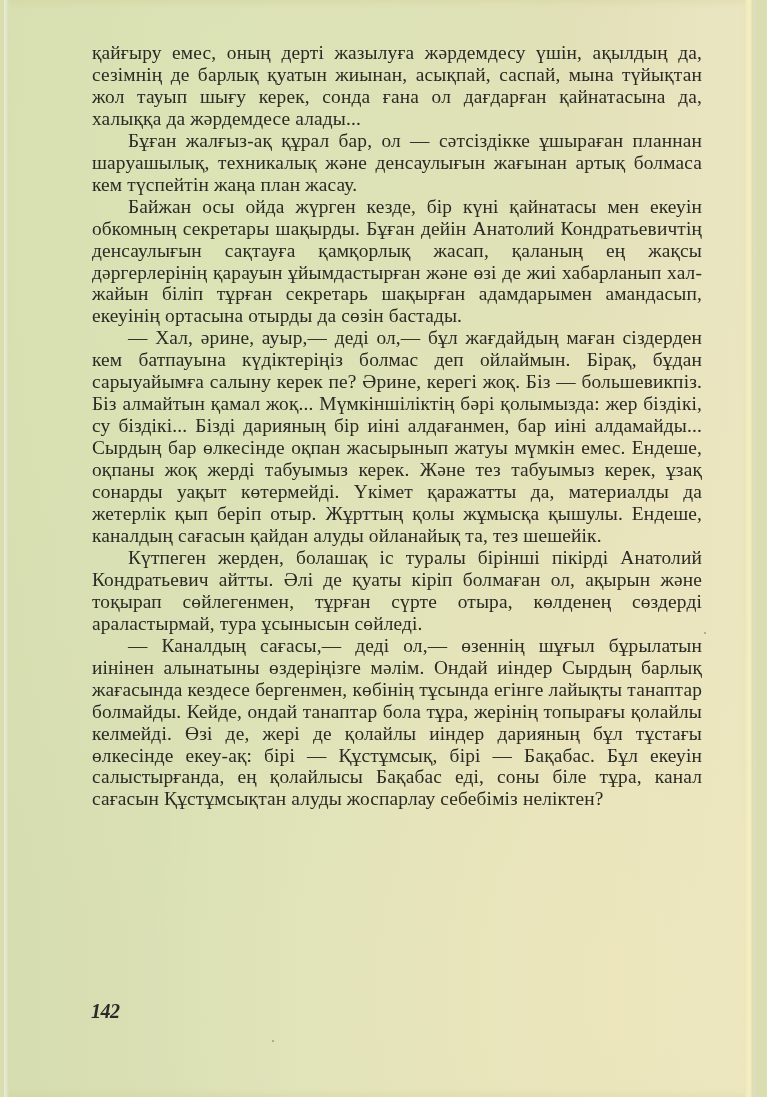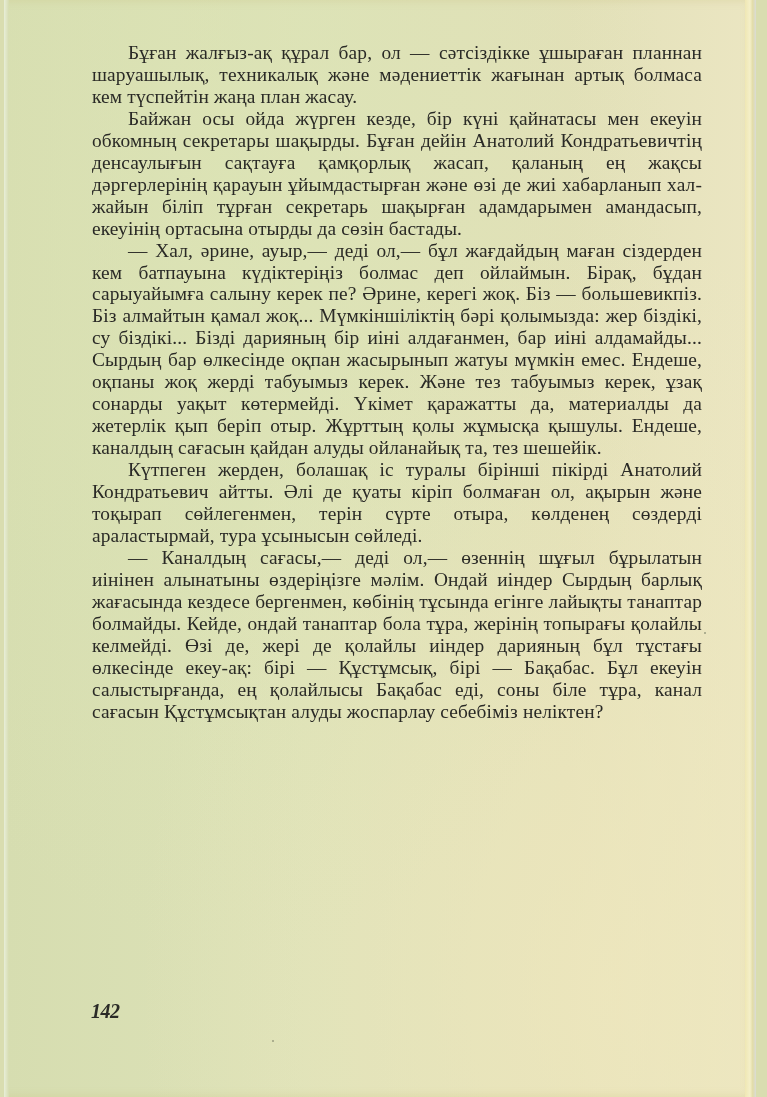--- a/index.html
+++ b/index.html
@@ -82,24 +82,25 @@
       background: #9a9c80;
     }
   </style>
 </head>
 <body>
 
 <div class="page">
   <div class="left-edge"></div>
 
   <div class="text-block">
-    <p class="para indent">Бұған жалғыз-ақ құрал бар, ол — сәтсіздікке ұшыраған планнан шаруашылық, техникалық және мәдениеттік жағынан артық болмаса кем түспейтін жаңа план жасау.</p>
+    <p class="para first">қайғыру емес, оның дерті жазылуға жәрдемдесу үшін, ақылдың да, сезімнің де барлық қуатын жиынан, асықпай, саспай, мына түйықтан жол тауып шығу керек, сонда ғана ол дағдарған қайнатасына да, халыққа да жәрдемдесе алады...</p>
+    <p class="para indent">Бұған жалғыз-ақ құрал бар, ол — сәтсіздікке ұшыраған планнан шаруашылық, техникалық және денсаулығын жағынан артық болмаса кем түспейтін жаңа план жасау.</p>
     <p class="para indent">Байжан осы ойда жүрген кезде, бір күні қайнатасы мен екеуін обкомның секретары шақырды. Бұған дейін Анатолий Кондратьевичтің денсаулығын сақтауға қамқорлық жасап, қаланың ең жақсы дәргерлерінің қарауын ұйымдастырған және өзі де жиі хабарланып хал-жайын біліп тұрған секретарь шақырған адамдарымен амандасып, екеуінің ортасына отырды да сөзін бастады.</p>
     <p class="para indent">— Хал, әрине, ауыр,— деді ол,— бұл жағдайдың маған сіздерден кем батпауына күдіктеріңіз болмас деп ойлаймын. Бірақ, бұдан сарыуайымға салыну керек пе? Әрине, керегі жоқ. Біз — большевикпіз. Біз алмайтын қамал жоқ... Мүмкіншіліктің бәрі қолымызда: жер біздікі, су біздікі... Бізді дарияның бір иіні алдағанмен, бар иіні алдамайды... Сырдың бар өлкесінде оқпан жасырынып жатуы мүмкін емес. Ендеше, оқпаны жоқ жерді табуымыз керек. Және тез табуымыз керек, ұзақ сонарды уақыт көтермейді. Үкімет қаражатты да, материалды да жетерлік қып беріп отыр. Жұрттың қолы жұмысқа қышулы. Ендеше, каналдың сағасын қайдан алуды ойланайық та, тез шешейік.</p>
-    <p class="para indent">Күтпеген жерден, болашақ іс туралы бірінші пікірді Анатолий Кондратьевич айтты. Әлі де қуаты кіріп болмаған ол, ақырын және тоқырап сөйлегенмен, терін сүрте отыра, көлденең сөздерді араластырмай, тура ұсынысын сөйледі.</p>
+    <p class="para indent">Күтпеген жерден, болашақ іс туралы бірінші пікірді Анатолий Кондратьевич айтты. Әлі де қуаты кіріп болмаған ол, ақырын және тоқырап сөйлегенмен, тұрған сүрте отыра, көлденең сөздерді араластырмай, тура ұсынысын сөйледі.</p>
     <p class="para indent">— Каналдың сағасы,— деді ол,— өзеннің шұғыл бұрылатын иінінен алынатыны өздеріңізге мәлім. Ондай иіндер Сырдың барлық жағасында кездесе бергенмен, көбінің тұсында егінге лайықты танаптар болмайды. Кейде, ондай танаптар бола тұра, жерінің топырағы қолайлы келмейді. Өзі де, жері де қолайлы иіндер дарияның бұл тұстағы өлкесінде екеу-ақ: бірі — Құстұмсық, бірі — Бақабас. Бұл екеуін салыстырғанда, ең қолайлысы Бақабас еді, соны біле тұра, канал сағасын Құстұмсықтан алуды жоспарлау себебіміз неліктен?</p>
   </div>
 
   <div class="page-number">142</div>
 
   <div class="speck" style="left:436px;top:161px;"></div>
   <div class="speck" style="left:700px;top:632px;"></div>
   <div class="speck" style="left:268px;top:1040px;"></div>
 
   <div class="right-edge"></div>

